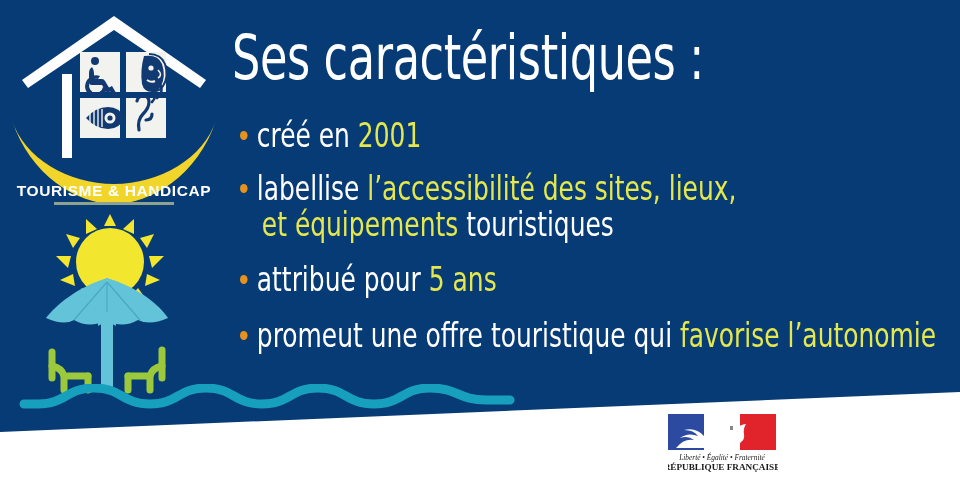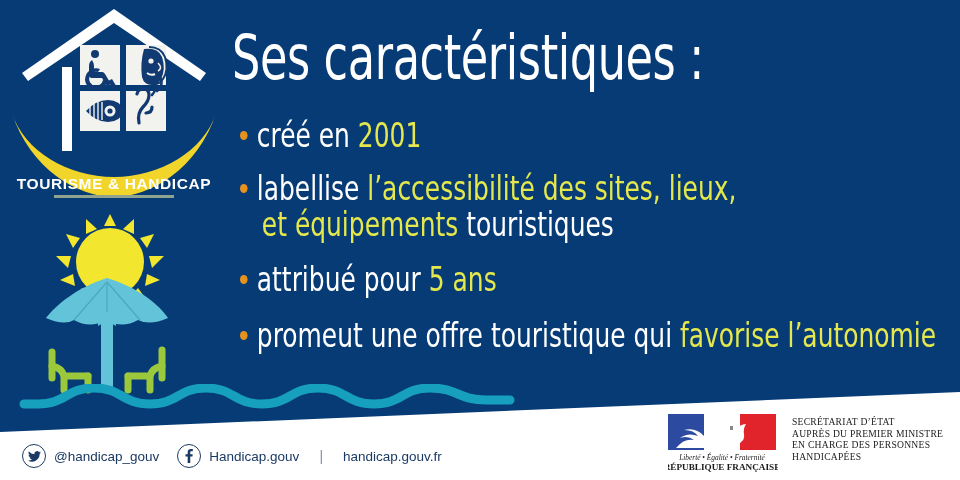--- a/index.html
+++ b/index.html
@@ -12,21 +12,21 @@
   #stage{position:absolute;inset:0;width:960px;height:480px;overflow:hidden;background:#ffffff;}
 
   
   .blue-panel{
     position:absolute;left:0;top:0;width:960px;height:440px;
     background:#063b76;
     clip-path: polygon(0 0, 960px 0, 960px 392px, 0 432px);
   }
 
   
-  .th-logo{position:absolute;left:8px;top:1px;width:212px;height:200px;}
+  .th-logo{position:absolute;left:8px;top:8px;width:212px;height:200px;}
   .th-logo svg{display:block;}
 
   
   .scene{position:absolute;left:10px;top:200px;width:215px;height:225px;}
   .scene svg{display:block;}
 
   
   .headline{
     position:absolute;left:232px;top:26px;
     color:#ffffff;
@@ -233,62 +233,33 @@
     <div class="bullet-row b3">
       <span class="dot"></span><span class="wt">attribué pour </span><span class="hl">5 ans</span>
     </div>
 
     <div class="bullet-row b4">
       <span class="dot"></span><span class="wt">promeut une offre touristique qui </span><span class="hl">favorise l’autonomie</span>
     </div>
 
   </div>
 
-  <div class="footer-social">
-
-    <div class="soc-item">
-      <span class="soc-ico">
-        <svg width="13" height="11" viewBox="0 0 24 20" xmlns="http://www.w3.org/2000/svg">
-          <path d="M24 2.4a9.6 9.6 0 0 1-2.8.8A4.9 4.9 0 0 0 23.3.4a9.8 9.8 0 0 1-3.1 1.2A4.9 4.9 0 0 0 11.8 6 13.9 13.9 0 0 1 1.7.9a4.9 4.9 0 0 0 1.5 6.5A4.8 4.8 0 0 1 1 6.8v.1a4.9 4.9 0 0 0 3.9 4.8 4.9 4.9 0 0 1-2.2.1 4.9 4.9 0 0 0 4.6 3.4A9.9 9.9 0 0 1 0 17.3 13.9 13.9 0 0 0 7.5 19.5c9.1 0 14-7.5 14-14v-.6A10 10 0 0 0 24 2.4z" fill="#1b3a63"></path>
-        </svg>
-      </span>
-      <span>@handicap_gouv</span>
-    </div>
-
-    <div class="soc-item">
-      <span class="soc-ico">
-        <svg width="8" height="14" viewBox="0 0 10 18" xmlns="http://www.w3.org/2000/svg">
-          <path d="M6.6 18V9.8h2.8l.4-3.2H6.6V4.5c0-.9.3-1.6 1.6-1.6h1.7V0C9.6 0 8.6 0 7.4 0 5 0 3.3 1.5 3.3 4.2v2.4H.5v3.2h2.8V18z" fill="#1b3a63"></path>
-        </svg>
-      </span>
-      <span>Handicap.gouv</span>
-    </div>
-
-    <span class="sep">|</span>
-    <span class="site">handicap.gouv.fr</span>
-  </div>
 
   <div class="gov">
     <div class="gov-flag">
       <svg width="110" height="58" viewBox="0 0 110 58" xmlns="http://www.w3.org/2000/svg">
         <rect x="0" y="0" width="36" height="36" fill="#2b4aa0"></rect>
         <rect x="36" y="0" width="36" height="36" fill="#ffffff"></rect>
         <rect x="72" y="0" width="36" height="36" fill="#e1242c"></rect>
 
         <g fill="#ffffff">
           <path d="M60 4 q10 2 12 12 q2 10 -4 16 q-3 4 -8 4 l0 -32 z" opacity="0"></path>
         </g>
         <path d="M64 36 q-2 -12 4 -20 q4 -6 10 -6 q-3 5 -2 10 q1 5 -3 8 q-3 3 -2 8 z" fill="#ffffff"></path>
         <path d="M8 34 q8 -10 18 -8 q-6 -5 -14 -2 q8 -6 18 -2 q-4 -6 -14 -6 q12 -3 20 6 q4 5 4 12 z" fill="#ffffff"></path>
         <rect x="62" y="12" width="3" height="4" fill="#888"></rect>
         <text x="54" y="46" text-anchor="middle" font-family="Liberation Serif, serif" font-size="7.4" font-style="italic" fill="#1a1a1a">Liberté • Égalité • Fraternité</text>
         <text x="54" y="56" text-anchor="middle" font-family="Liberation Serif, serif" font-size="9.2" font-weight="bold" fill="#1a1a1a">RÉPUBLIQUE FRANÇAISE</text>
       </svg>
     </div>
-    <div class="gov-text">
-      <div>SECRÉTARIAT D’ÉTAT</div>
-      <div>AUPRÈS DU PREMIER MINISTRE</div>
-      <div>EN CHARGE DES PERSONNES</div>
-      <div>HANDICAPÉES</div>
-    </div>
   </div>
 
 </div>
 
 </body></html>

